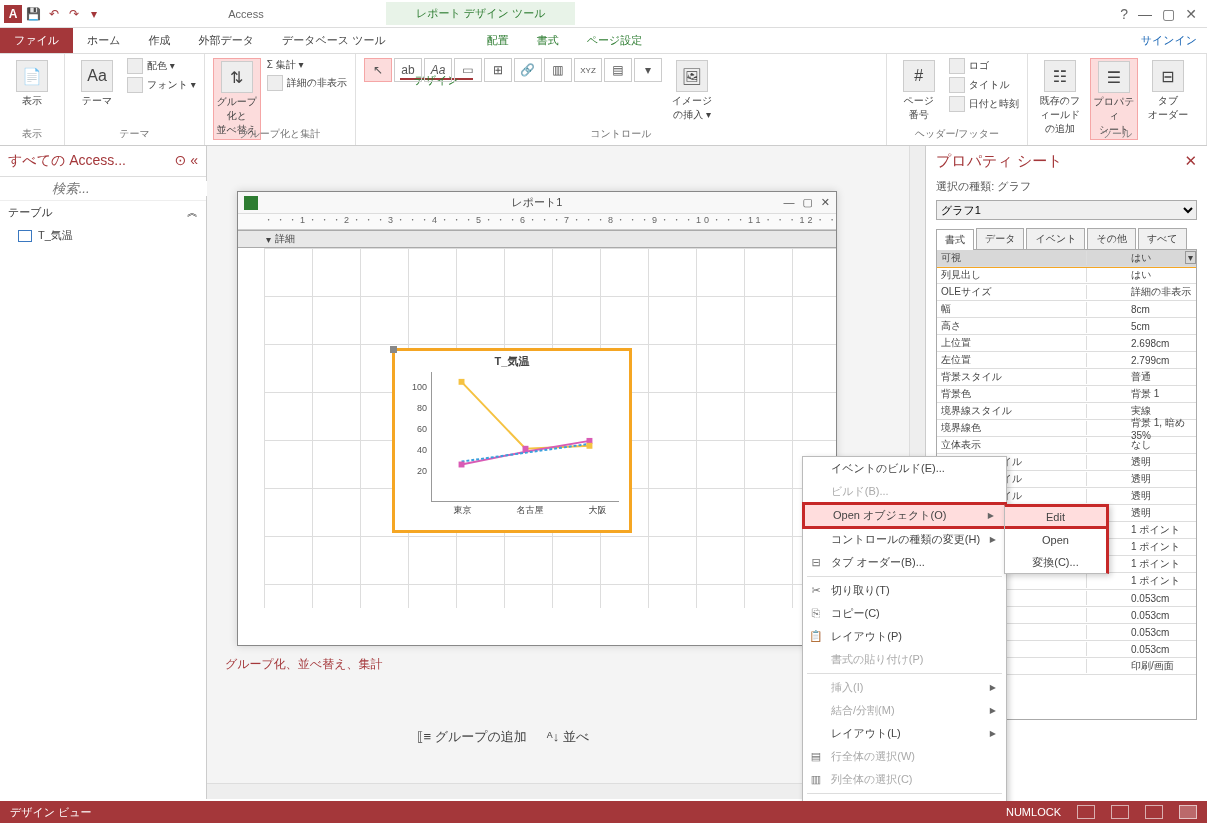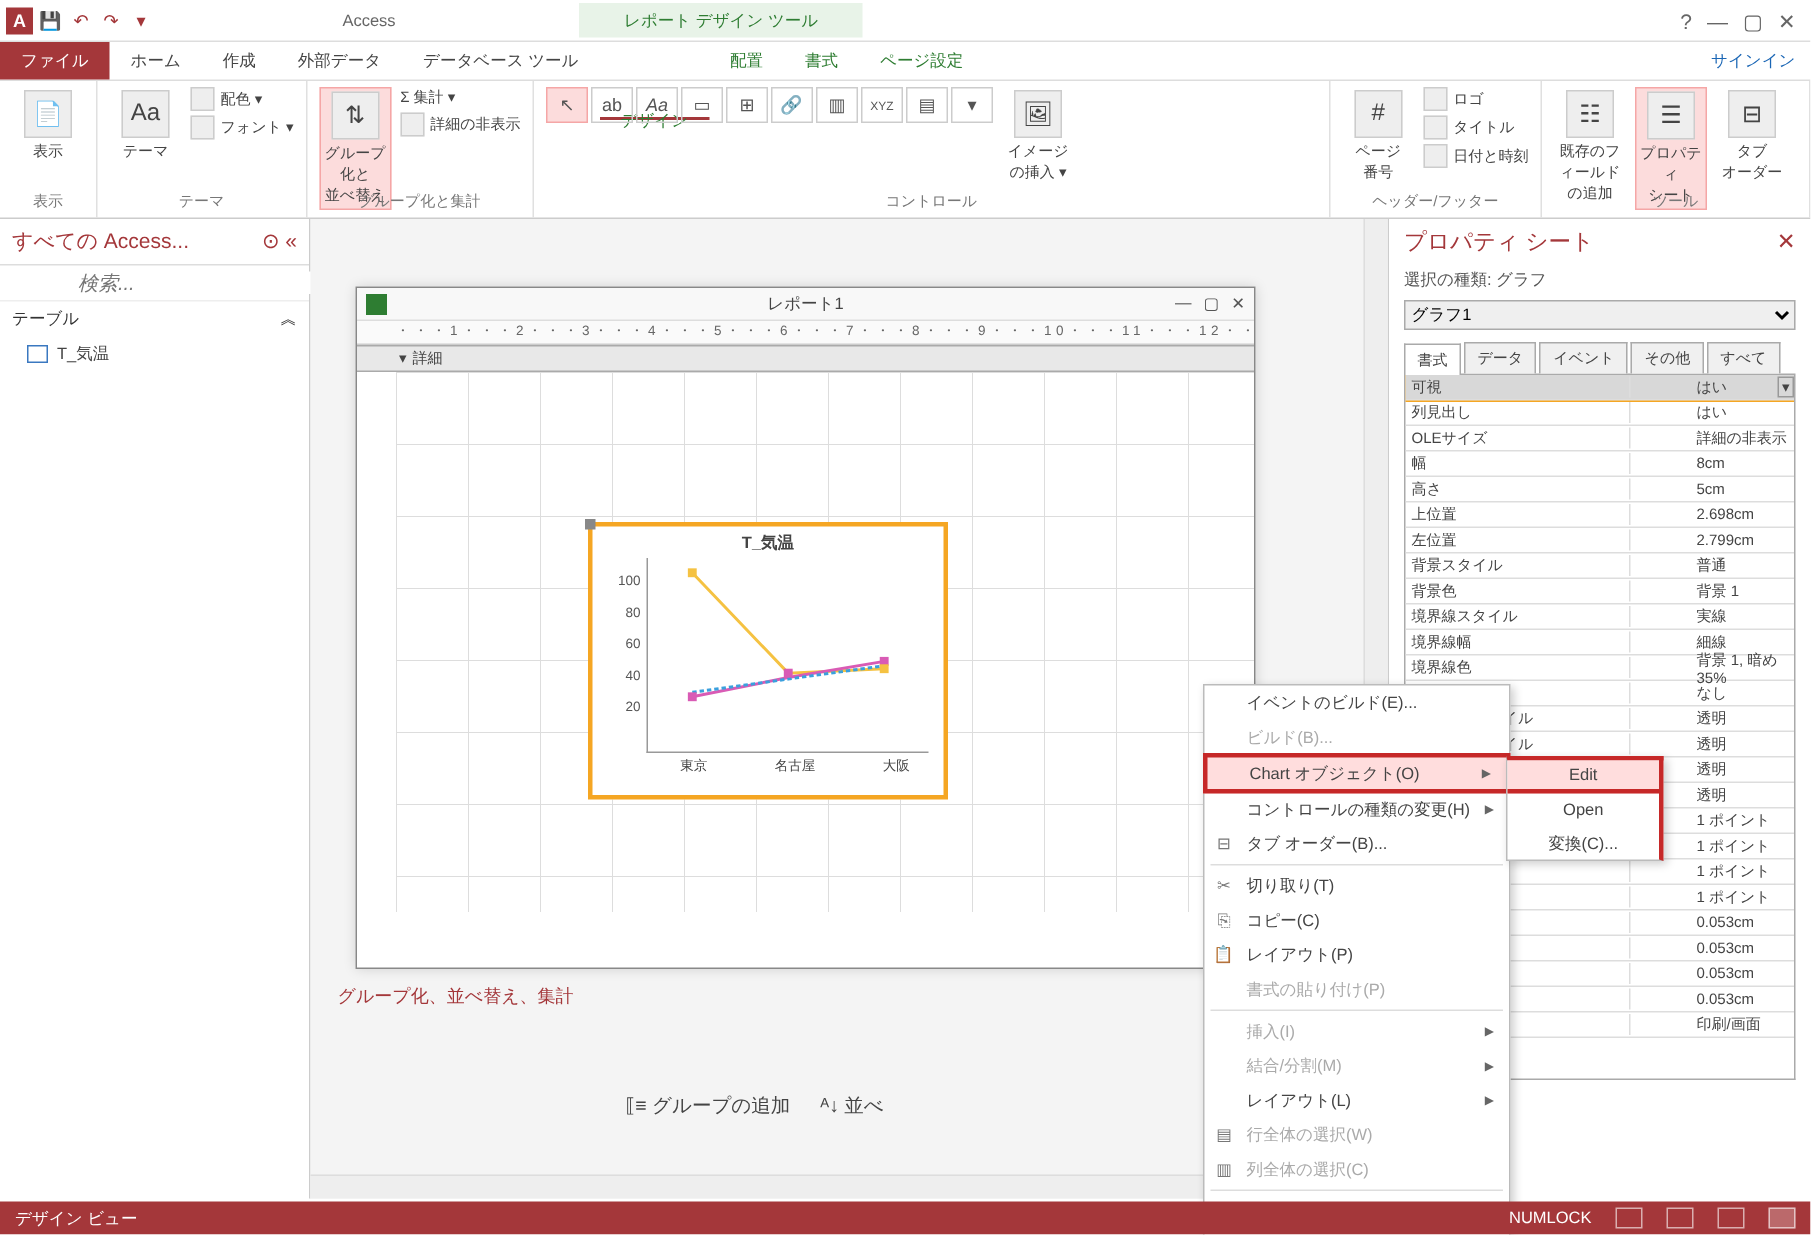--- a/index.html
+++ b/index.html
@@ -337,21 +337,21 @@
     <div class="scrollbar-h"></div>
 
     <div class="ctxmenu">
       <div class="mi">
           <span>イベントのビルド(E)...</span>
         </div>
       <div class="mi disabled">
           <span>ビルド(B)...</span>
         </div>
       <div class="mi hot">
-          <span>Chart オブジェクト(O)</span>
+          <span>Open オブジェクト(O)</span>
           <span class="arrow">▶</span>
         </div>
       <div class="mi">
           <span>コントロールの種類の変更(H)</span>
           <span class="arrow">▶</span>
         </div>
       <div class="mi">
           <span class="micon">⊟</span>
           <span>タブ オーダー(B)...</span>
         </div>
@@ -456,24 +456,20 @@
         </div>
         <div class="prop-row">
           <div class="k">背景色</div>
           <div class="v">背景 1</div>
         </div>
         <div class="prop-row">
           <div class="k">境界線スタイル</div>
           <div class="v">実線</div>
         </div>
         <div class="prop-row">
-          <div class="k">境界線幅</div>
-          <div class="v">細線</div>
-        </div>
-        <div class="prop-row">
           <div class="k">境界線色</div>
           <div class="v">背景 1, 暗め 35%</div>
         </div>
         <div class="prop-row">
           <div class="k">立体表示</div>
           <div class="v">なし</div>
         </div>
         <div class="prop-row">
           <div class="k">上枠線のスタイル</div>
           <div class="v">透明</div>

